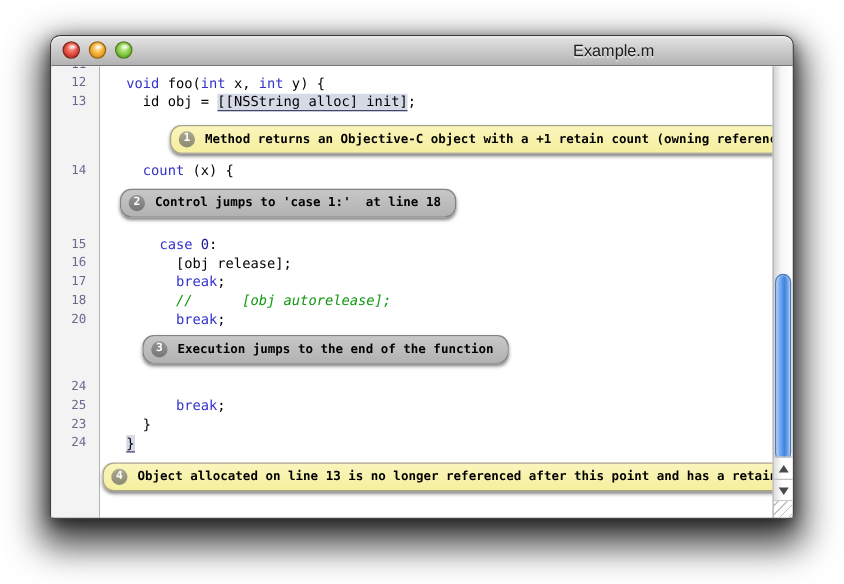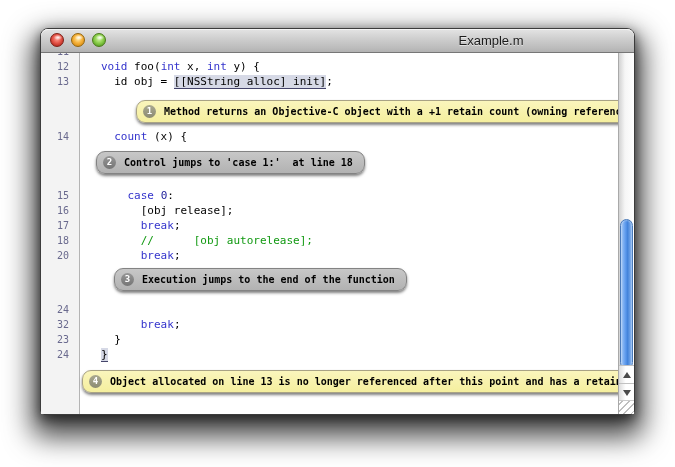--- a/index.html
+++ b/index.html
@@ -42,21 +42,21 @@
   .row{display:flex;align-items:flex-start;}
   .row .num{
     flex:0 0 38px;width:38px;box-sizing:border-box;padding-right:10px;
     text-align:right;color:#6a6a8e;font-size:10px;line-height:15px;
   }
   .row.partial{height:6px;overflow:hidden;}
   .row.partial .num{margin-top:-9px;}
   .row .line{padding-left:22px;white-space:pre;color:#000;}
   .tk-kw{color:#3333cc;}
   .tk-num{color:#1a1a99;}
-  .tk-cm{color:#119911;}
+  .tk-cm{color:#119911;font-style:italic;}
   .tk-hl{background:#d6d9e6;border-bottom:1px solid #44446a;margin-top:16px;}
   .bubble{
     display:inline-flex;align-items:center;gap:8px;
     padding:4px 11px 4px 6px;border-radius:9px;
     font-weight:bold;font-size:10px;line-height:12px;color:#000;
     box-shadow:0 2px 3px rgba(0,0,0,0.5);
     margin-top:3px;margin-bottom:3px;white-space:pre;
   }
   .bubble.yellow{background:linear-gradient(#faf5bc,#f5ef9e);border:1px solid #a9a385;}
   .bubble.gray{background:linear-gradient(#c7c7c7,#b2b2b2);border:1px solid #838383;}
@@ -149,21 +149,21 @@
           <span class="line"><span>      </span><span class="tk-kw">break</span><span>;</span></span>
         </div>
         <div class="row" style="margin-top: 2px;">
           <span class="num"></span>
           <div class="bubble gray" style="margin-left: 35px;"><span class="badge">3</span><span class="btext">Execution jumps to the end of the function</span></div>
         </div>
         <div class="row" style="margin-top: 8px;">
           <span class="num">24</span>
         </div>
         <div class="row">
-          <span class="num">32</span>
+          <span class="num">25</span>
           <span class="line"><span>      </span><span class="tk-kw">break</span><span>;</span></span>
         </div>
         <div class="row">
           <span class="num">23</span>
           <span class="line"><span>  }</span></span>
         </div>
         <div class="row">
           <span class="num">24</span>
           <span class="line"><span class="tk-hl">}</span></span>
         </div>

